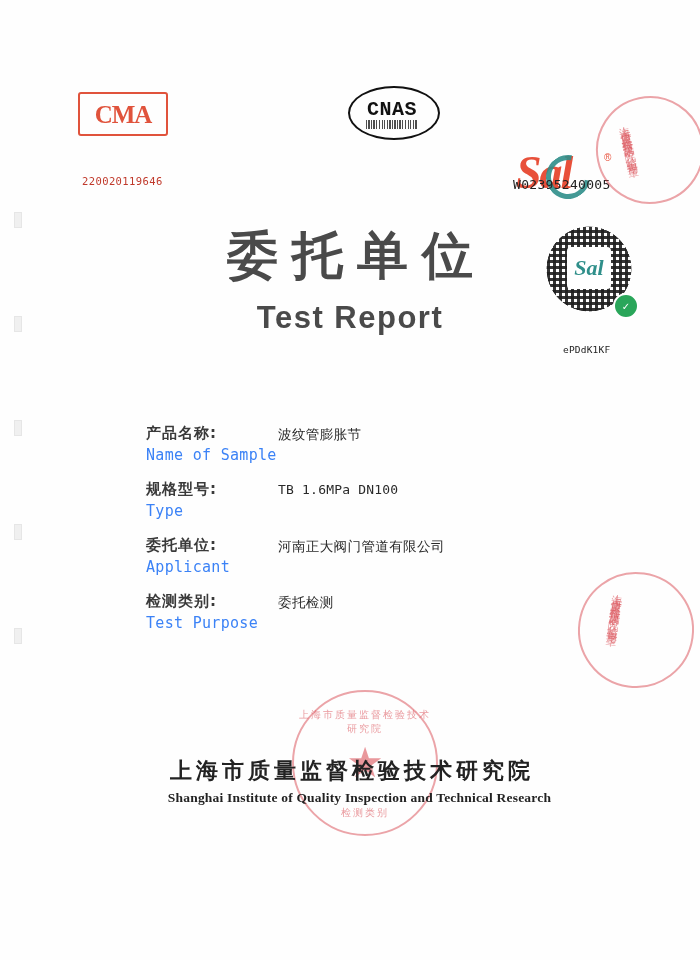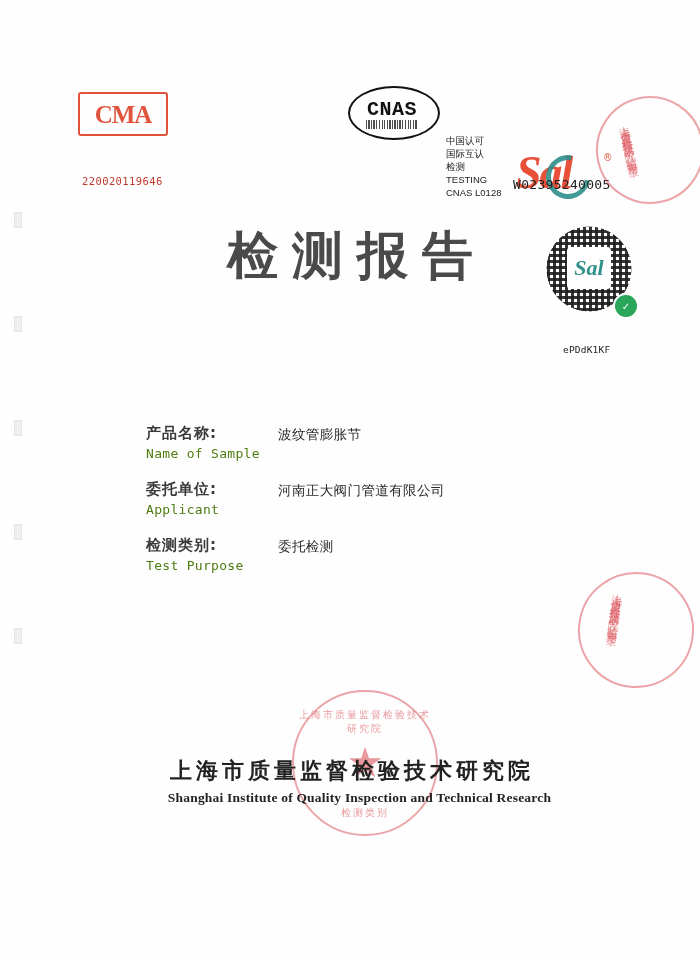--- a/index.html
+++ b/index.html
@@ -314,22 +314,22 @@
     font-size: 15px;
     font-weight: bold;
     color: #3a3a3a;
     letter-spacing: 1px;
   }
   .label-en {
     position: absolute;
     left: 0;
     top: 22px;
     font-family: "DejaVu Sans Mono", monospace;
-    font-size: 13px;
-    color: #4d7c0f;
+    font-size: 15px;
+    color: #3b82f6;
     letter-spacing: .3px;
   }
   .value {
     position: absolute;
     left: 132px;
     top: 2px;
     font-family: "DejaVu Sans", sans-serif;
     font-size: 13.5px;
     color: #2a2a2a;
     letter-spacing: .4px;
@@ -461,57 +461,56 @@
       <span>CMA</span>
     </div>
 
 
     <div class="cnas">
       <div class="ring"></div>
       <div class="txt">CNAS</div>
       <div class="bar"></div>
     </div>
 
-    <div class="cnas-text">
-      <div class="cn">中国认可</div>
-      <div class="cn">国际互认</div>
-      <div class="cn">检测</div>
-      <div class="en">TESTING</div>
-      <div class="en">CNAS L0128</div>
-    </div>
 
     <div class="sai">
       <div class="glyph">Sal</div>
       <div class="swirl"></div>
       <div class="reg">®</div>
     </div>
   </div>
 
   <div class="serial-left">220020119646</div>
   <div class="serial-right">W02395240005</div>
 
-  <div class="title-cn">检测报告</div>
+  <div class="title-cn">委托单位</div>
+  <div class="title-en">Test Report</div>
 
   <div class="qr"></div>
   <div class="qr-frame">
     <div class="qr-center">
       <i>Sal</i>
     </div>
     <div class="qr-badge">✓</div>
   </div>
   <div class="qr-code-text">ePDdK1KF</div>
 
   <div class="info">
 
     <div class="info-row">
       <div class="label-cn">产品名称:</div>
       <div class="label-en">Name of Sample</div>
       <div class="value">波纹管膨胀节</div>
     </div>
 
+    <div class="info-row">
+      <div class="label-cn">规格型号:</div>
+      <div class="label-en">Type</div>
+      <div class="value mono">TB 1.6MPa DN100</div>
+    </div>
 
     <div class="info-row">
       <div class="label-cn">委托单位:</div>
       <div class="label-en">Applicant</div>
       <div class="value">河南正大阀门管道有限公司</div>
     </div>
 
     <div class="info-row">
       <div class="label-cn">检测类别:</div>
       <div class="label-en">Test Purpose</div>

